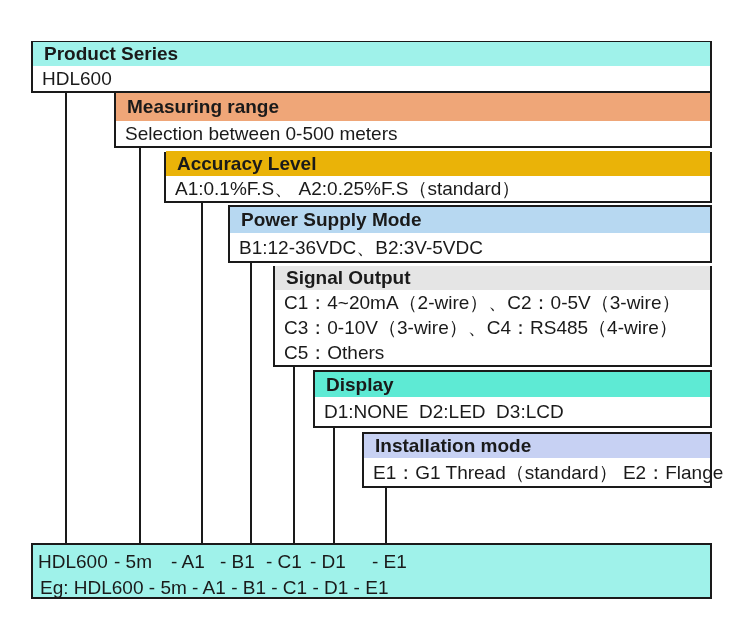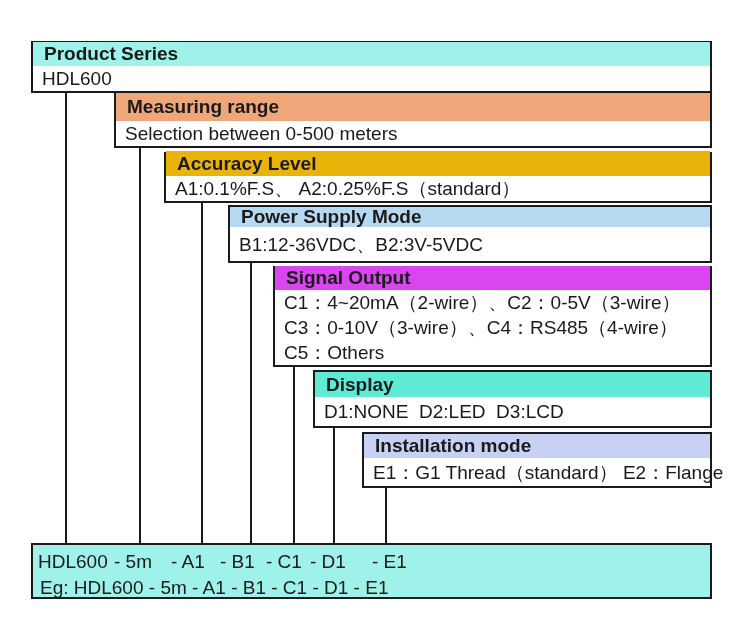--- a/index.html
+++ b/index.html
@@ -10,21 +10,21 @@
        display:flex;flex-direction:column;justify-content:flex-end;}
   .b1{left:31px;top:41px;width:681px;height:52px;}
   .b2{left:114px;top:93px;width:598px;height:55px;}
   .b3{left:164px;top:152px;width:548px;height:51px;}
   .b4{left:228px;top:205px;width:484px;height:58px;}
   .b5{left:273px;top:266px;width:439px;height:101px;}
   .b6{left:313px;top:370px;width:399px;height:58px;}
   .b7{left:362px;top:432px;width:350px;height:56px;}
 
   .hdr{font-weight:bold;padding-left:11px;display:flex;align-items:center;flex:0 0 auto;}
-  .b1 .hdr{height:24px;}.b2 .hdr{height:28px;}.b3 .hdr{height:25px;}.b4 .hdr{height:20px;}
+  .b1 .hdr{height:24px;}.b2 .hdr{height:28px;}.b3 .hdr{height:25px;}.b4 .hdr{height:26px;}
   .b5 .hdr{height:24px;}.b6 .hdr{height:25px;}.b7 .hdr{height:24px;}
 
   .bod{flex:1 1 auto;display:flex;flex-direction:column;justify-content:center;padding-left:9px;}
   .bod .line{line-height:25px;white-space:pre;}
 
   .conn{position:absolute;width:2px;background:#1a1a1a;}
   .c1{left:65px;top:93px;height:450px;}
   .c2{left:139px;top:148px;height:395px;}
   .c3{left:201px;top:203px;height:340px;}
   .c4{left:250px;top:263px;height:280px;}
@@ -73,21 +73,21 @@
   </div>
 
   <div class="box b4">
     <div class="hdr" style="background-color: rgb(183, 216, 241);">Power Supply Mode</div>
     <div class="bod">
       <div class="line">B1:12-36VDC、B2:3V-5VDC</div>
     </div>
   </div>
 
   <div class="box b5">
-    <div class="hdr" style="background-color: #d946ef;">Signal Output</div>
+    <div class="hdr" style="background-color: #e5e5e5;">Signal Output</div>
     <div class="bod">
       <div class="line">C1：4~20mA（2-wire）、C2：0-5V（3-wire）</div>
       <div class="line">C3：0-10V（3-wire）、C4：RS485（4-wire）</div>
       <div class="line">C5：Others</div>
     </div>
   </div>
 
   <div class="box b6">
     <div class="hdr" style="background-color: #5eead4;">Display</div>
     <div class="bod">

